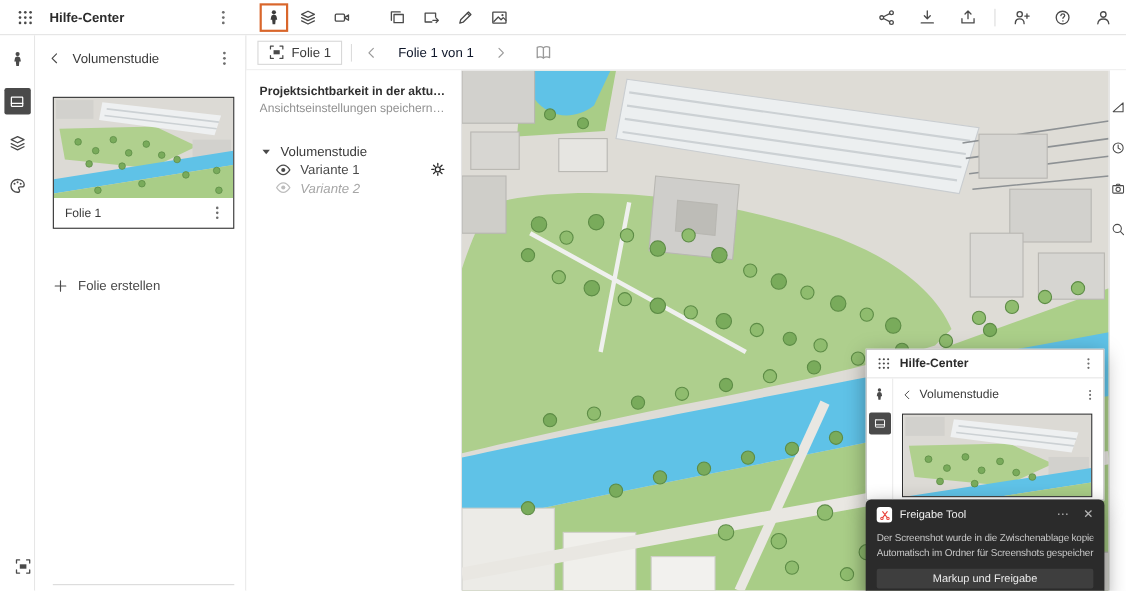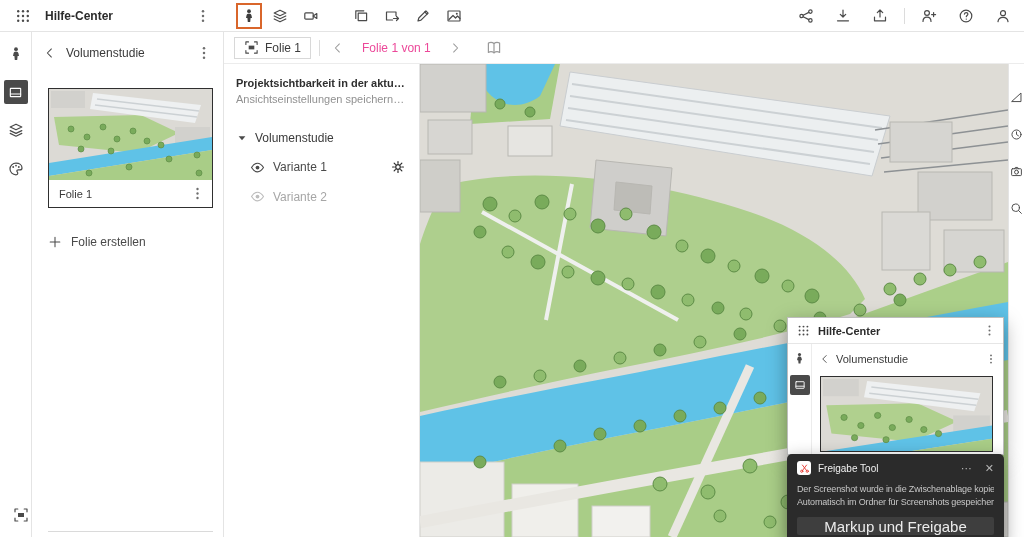--- a/index.html
+++ b/index.html
@@ -19,54 +19,54 @@
   .tb-tools { display:flex; align-items:center; gap:5px; padding-left:12px; }
   .tb-tools .gap { width:14px; }
   .tb-right { margin-left:auto; display:flex; align-items:center; gap:11px; padding-right:8px; }
   .vsep { width:1px; height:16px; background:#dcdcdc; }
 
   
   .subbar { position:absolute; top:32px; left:224px; width:800px; height:32px; background:#fff;
     border-bottom:1px solid #ececec; display:flex; align-items:center; gap:8px; padding:0 10px; z-index:2; }
   .chip { display:flex; align-items:center; gap:6px; height:22px; padding:0 9px; border:1px solid #d8d8d8;
     background:#fff; font-size:12px; color:#3c3c3c; cursor:pointer; }
-  .counter { font-size:12px; color:#ec4899; padding:0 6px; white-space:nowrap; }
+  .counter { font-size:12px; color:#0f172a; padding:0 6px; white-space:nowrap; }
   .navbtn { width:20px; height:20px; display:flex; align-items:center; justify-content:center; cursor:pointer; }
 
   
   .rail { position:absolute; top:32px; left:0; width:32px; height:505px; background:#fff;
     border-right:1px solid #e4e4e4; display:flex; flex-direction:column; align-items:center;
     padding-top:9px; gap:13px; z-index:2; }
   .rail-tile { width:24px; height:24px; background:#4a4a4a; border-radius:2px;
     display:flex; align-items:center; justify-content:center; cursor:pointer; }
   .rail-bottom { position:absolute; bottom:9px; left:8px; }
 
   
   .slides { position:absolute; top:32px; left:32px; width:192px; height:505px; background:#fff;
     border-right:1px solid #e4e4e4; z-index:2; }
   .sp-head { display:flex; align-items:center; gap:6px; height:42px; padding:0 6px 0 8px; }
   .sp-title { flex:1; font-size:12px; color:#3a3a3a; white-space:nowrap; }
   .thumb { position:absolute; left:16px; top:56px; width:165px; height:120px; border:1px solid #2f2f2f;
     background:#fff; cursor:pointer; }
   .thumb-img { width:163px; height:91px; overflow:hidden; display:block; }
   .thumb-foot { display:flex; align-items:center; height:27px; padding:0 2px 0 10px; }
   .thumb-label { flex:1; font-size:11px; color:#3a3a3a; }
-  .create-row { position:absolute; left:16px; top:203px; display:flex; align-items:center; gap:9px;
+  .create-row { position:absolute; left:16px; top:221px; display:flex; align-items:center; gap:9px;
     font-size:12px; color:#4a4a4a; cursor:pointer; }
   .sp-div { position:absolute; top:499px; left:16px; width:165px; border-top:1px solid #dadada; }
 
   
   .vis { position:absolute; top:64px; left:224px; width:196px; height:473px; background:#fff;
     border-right:1px solid #e4e4e4; padding:13px 12px; z-index:2; }
   .vis-title { font-size:11px; font-weight:bold; color:#2f2f2f; white-space:nowrap; overflow:hidden; text-overflow:ellipsis; }
   .vis-sub { font-size:11px; color:#919191; margin-top:4px; white-space:nowrap; overflow:hidden; text-overflow:ellipsis; }
   .vis-group { display:flex; align-items:center; gap:7px; margin-top:26px; font-size:12px; color:#3a3a3a; cursor:pointer; }
-  .vis-row { display:flex; align-items:center; gap:8px; margin-top:13px; padding-left:14px; font-size:12px; cursor:pointer; }
+  .vis-row { display:flex; align-items:center; gap:8px; padding-left:14px; font-size:12px; cursor:pointer; }
   .vis-row .vlabel { color:#4a4a4a; }
-  .vis-row .dim { color:#a6a6a6; }
+  .vis-row .dim { color:#a6a6a6;font-style:italic; }
   .vis-row .spacer { flex:1; }
 
   
   .map { position:absolute; top:64px; left:420px; width:588px; height:473px; overflow:hidden; background:#dedcd6; }
   .map svg { display:block; }
   .map-rail { position:absolute; top:64px; left:1008px; width:16px; height:473px; background:#fff;
     border-left:1px solid #e4e4e4; display:flex; flex-direction:column; align-items:center;
     gap:23px; padding-top:26px; z-index:2; }
   .map-rail .iconbtn { width:14px; height:14px; }
 
@@ -85,21 +85,21 @@
 
   
   .toast { position:absolute; left:787px; top:454px; width:217px; background:#2b2b2b; border-radius:5px;
     padding:7px 10px 8px 10px; z-index:10; box-shadow:0 6px 18px rgba(0,0,0,.45); }
   .toast-head { display:flex; align-items:center; gap:7px; }
   .toast-app { flex:1; font-size:10px; color:#f0f0f0; white-space:nowrap; }
   .toast-glyph { font-size:11px; color:#b4b4b4; cursor:pointer; line-height:1; }
   .toast-icon { width:14px; height:14px; background:#fff; border-radius:3px; display:flex; align-items:center; justify-content:center; }
   .toast-body { margin-top:8px; font-size:9px; letter-spacing:-0.15px; color:#c7c7c7; line-height:13px; white-space:nowrap; overflow:hidden; }
   .toast-btn { margin-top:8px; height:18px; background:#3e3e3e; border-radius:2px; display:flex; align-items:center;
-    justify-content:center; font-size:15px; color:#ececec; cursor:pointer; }
+    justify-content:center; font-size:10px; color:#ececec; cursor:pointer; }
 </style>
 </head>
 <body>
 
 <div class="app">
 
   <header class="topbar">
     <div class="tb-left">
       <span class="iconbtn">
         <svg class="ic" width="16" height="16" viewBox="0 0 16 16">

